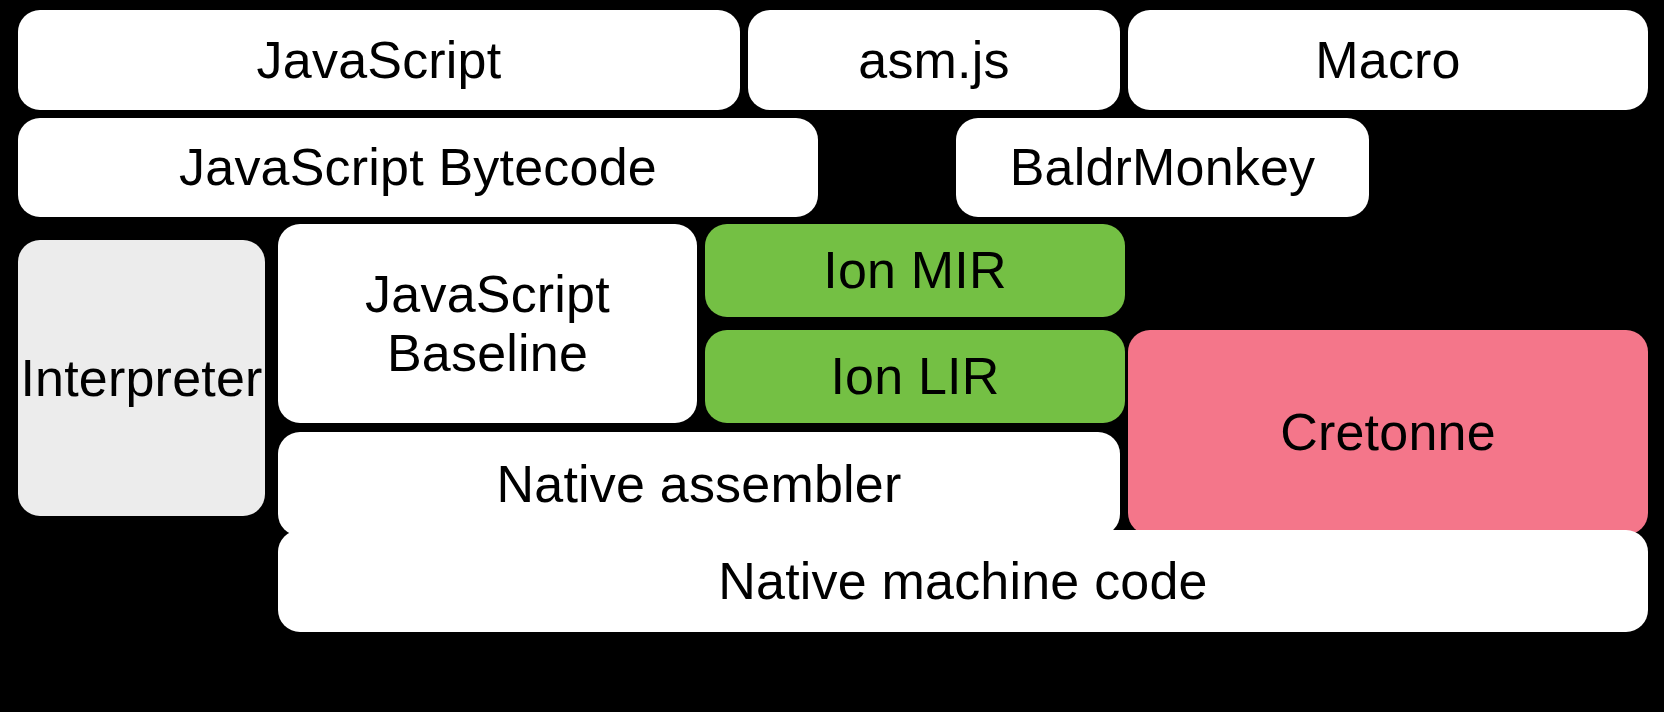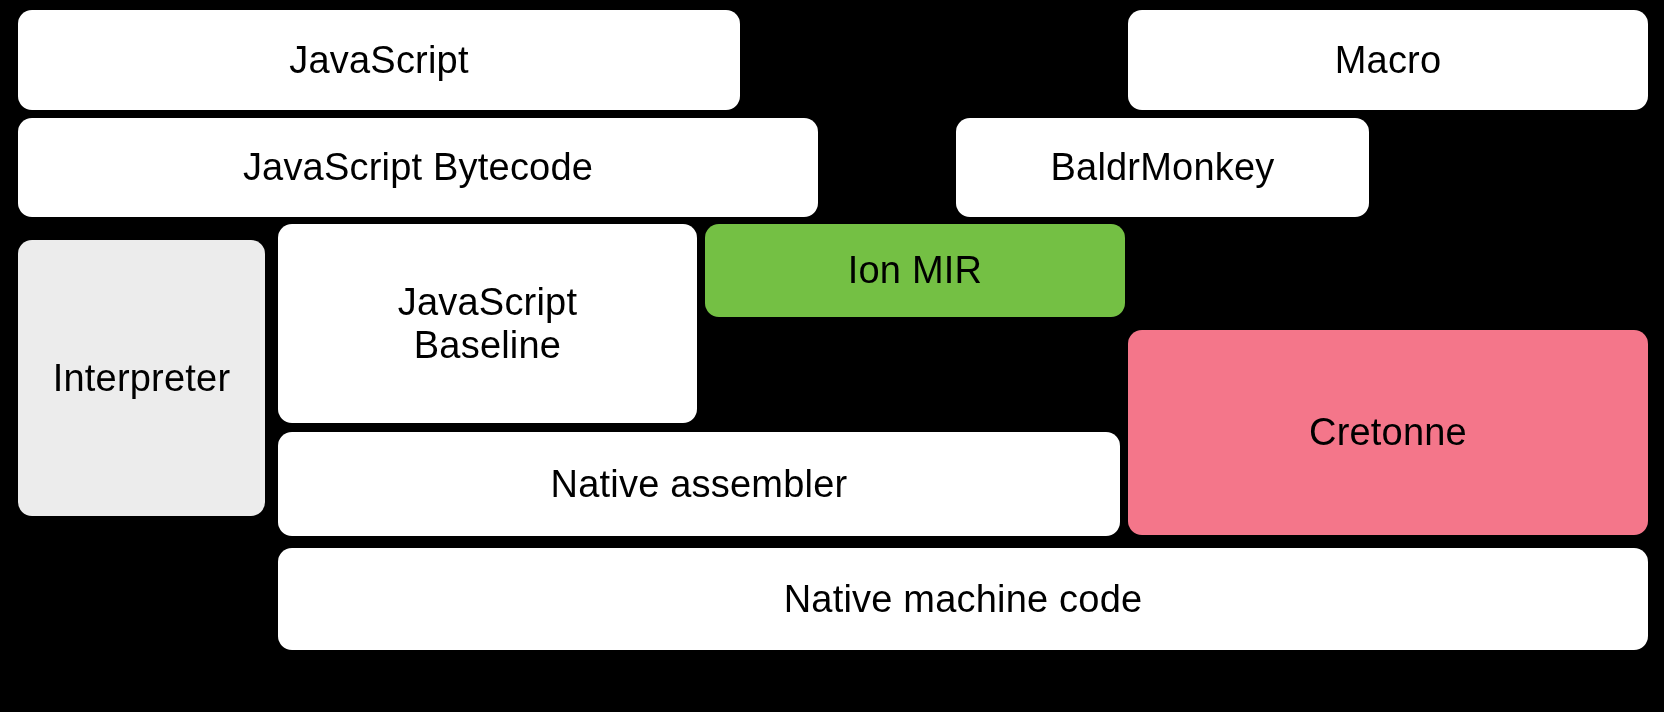--- a/index.html
+++ b/index.html
@@ -17,23 +17,23 @@
     background: #000000;
     overflow: hidden;
   }
   .node {
     position: absolute;
     box-sizing: border-box;
     display: flex;
     align-items: center;
     justify-content: center;
     text-align: center;
-    border-radius: 14px;
+    border-radius: 22px;
     color: #000000;
-    font-size: 38px;
+    font-size: 52px;
     line-height: 1.12;
     font-weight: 400;
     letter-spacing: 0.2px;
     white-space: pre-line;
     user-select: none;
   }
   .fill-white  { background: #ffffff; }
   .fill-gray   { background: #ececec; }
   .fill-green  { background: #74c044; }
   .fill-pink   { background: #f4768a; }
@@ -49,43 +49,45 @@
 
   
   .n-interpreter       { left: 18px;   top: 240px; width: 247px;  height: 276px; }
   .n-js-baseline       { left: 278px;  top: 224px; width: 419px;  height: 199px; }
   .n-ion-mir           { left: 705px;  top: 224px; width: 420px;  height: 93px;  }
   .n-ion-lir           { left: 705px;  top: 330px; width: 420px;  height: 93px;  }
   .n-cretonne          { left: 1128px; top: 330px; width: 520px;  height: 205px; }
   .n-macro-assembler   { left: 278px;  top: 432px; width: 842px;  height: 104px; }
 
   
-  .n-native-machine-code { left: 278px; top: 548px; width: 1370px; height: 102px; }
+  .n-native-machine-code { left: 278px; top: 530px; width: 1370px; height: 102px; }
 </style>
 </head>
 <body>
 
 <div id="stage">
 
   <div class="node fill-white n-javascript">JavaScript</div>
 
+  <div class="node fill-white n-asmjs">asm.js</div>
 
   <div class="node fill-white n-wasm">Macro</div>
 
   <div class="node fill-white n-js-bytecode">JavaScript Bytecode</div>
 
   <div class="node fill-white n-baldrmonkey">BaldrMonkey</div>
 
   <div class="node fill-gray n-interpreter">Interpreter</div>
 
   <div class="node fill-white n-js-baseline">JavaScript
 Baseline</div>
 
   <div class="node fill-green n-ion-mir">Ion MIR</div>
 
+  <div class="node fill-green n-ion-lir">Ion LIR</div>
 
   <div class="node fill-pink n-cretonne">Cretonne</div>
 
   <div class="node fill-white n-macro-assembler">Native assembler</div>
 
   <div class="node fill-white n-native-machine-code">Native machine code</div>
 
 </div>
 
 </body></html>

